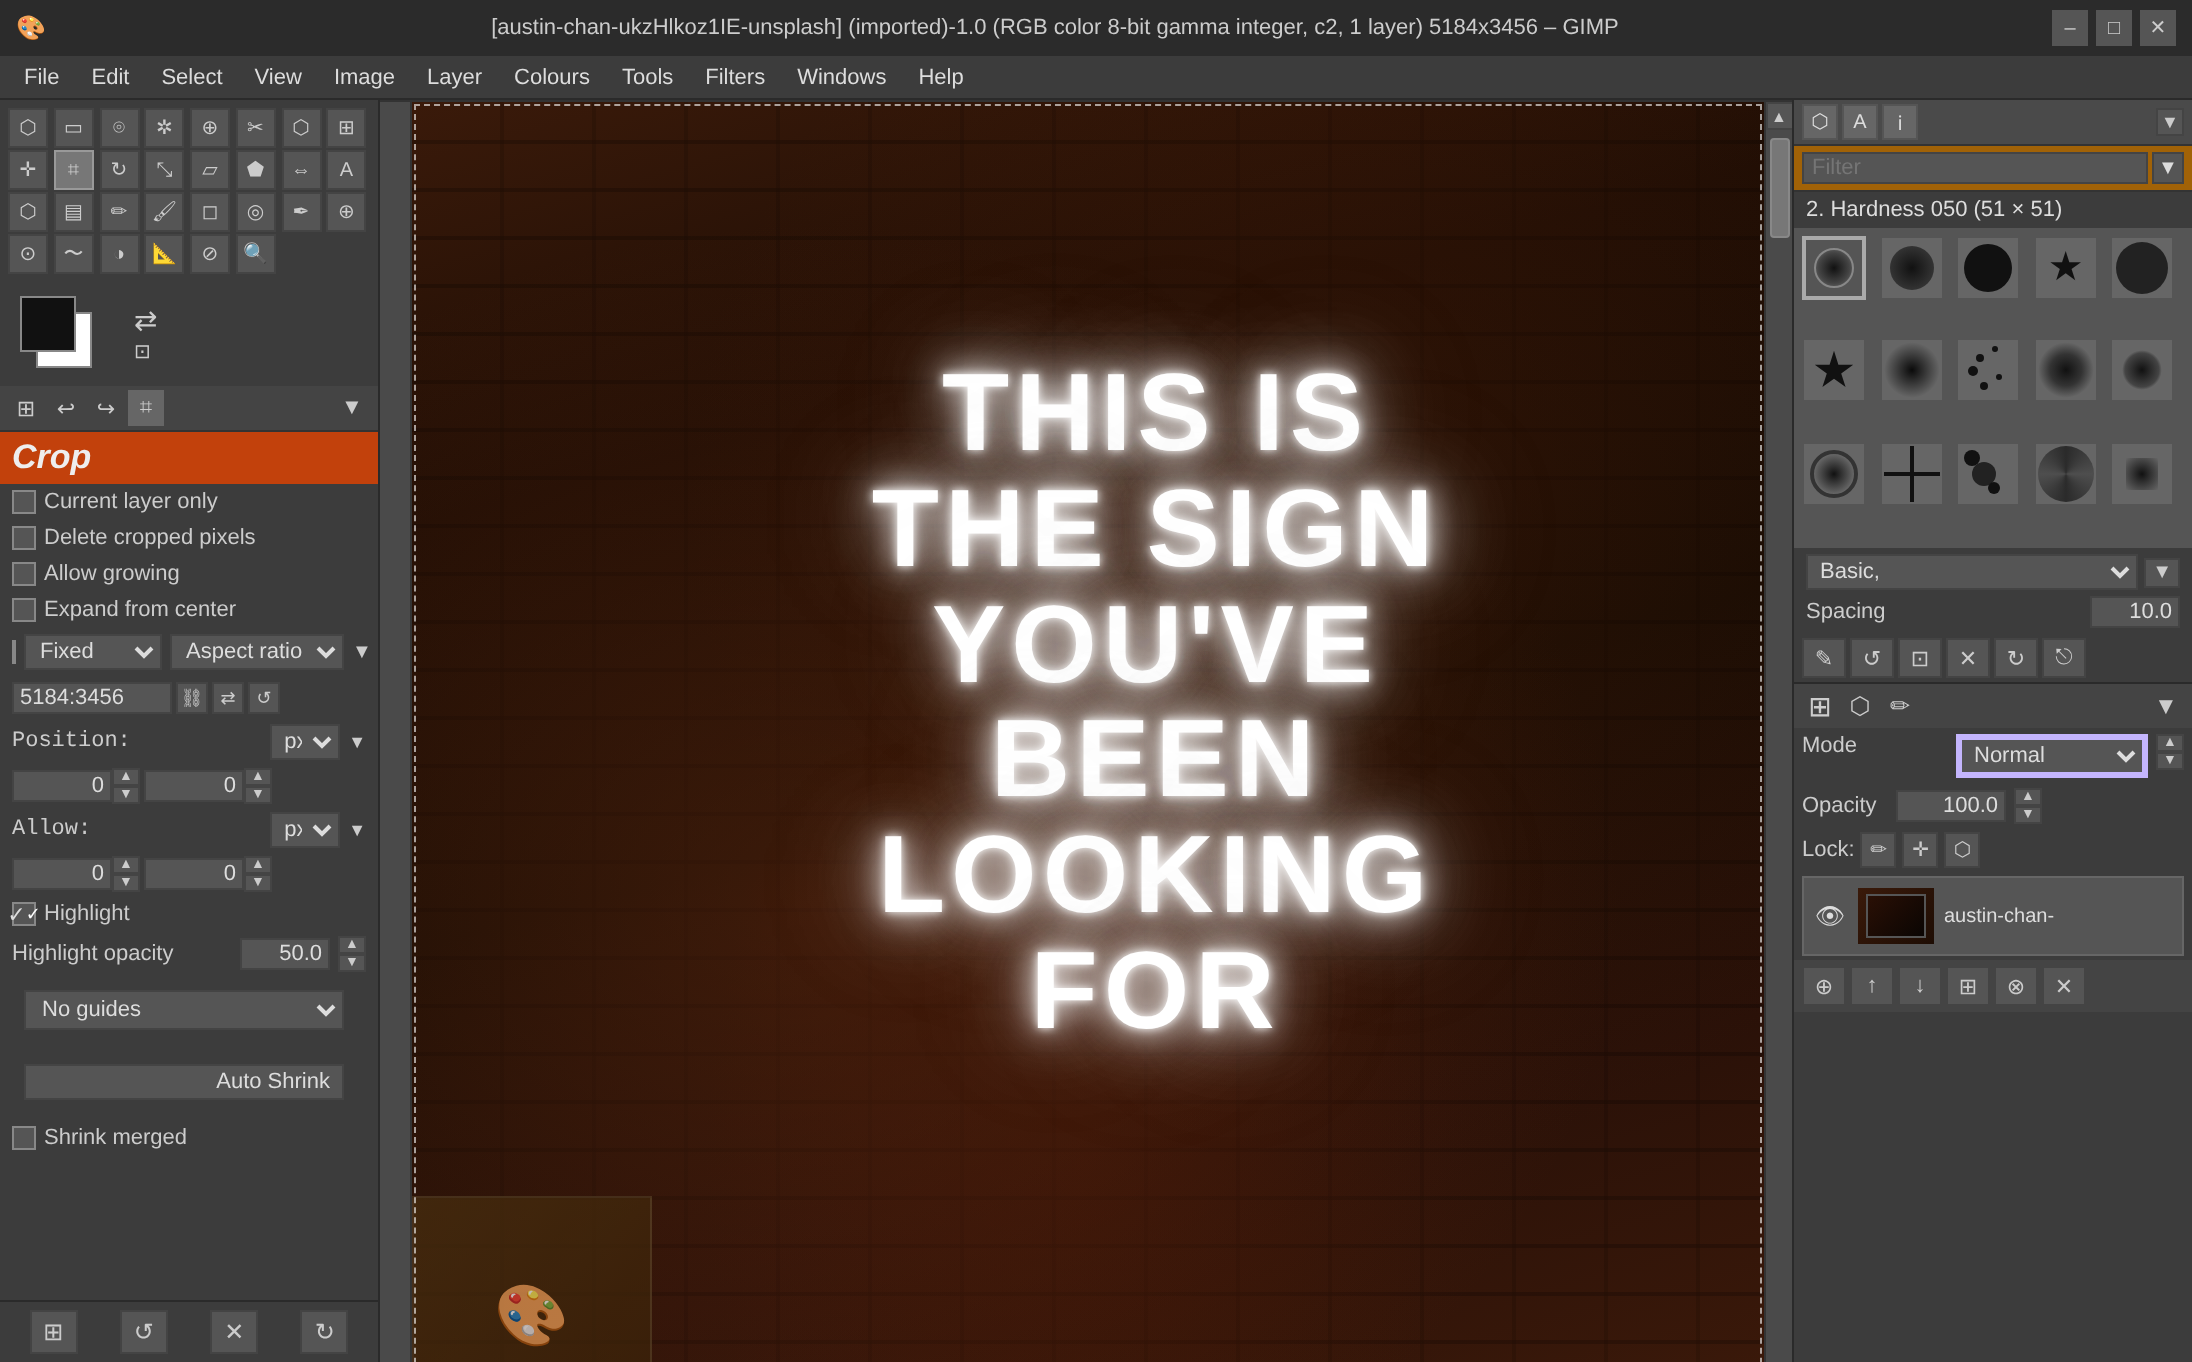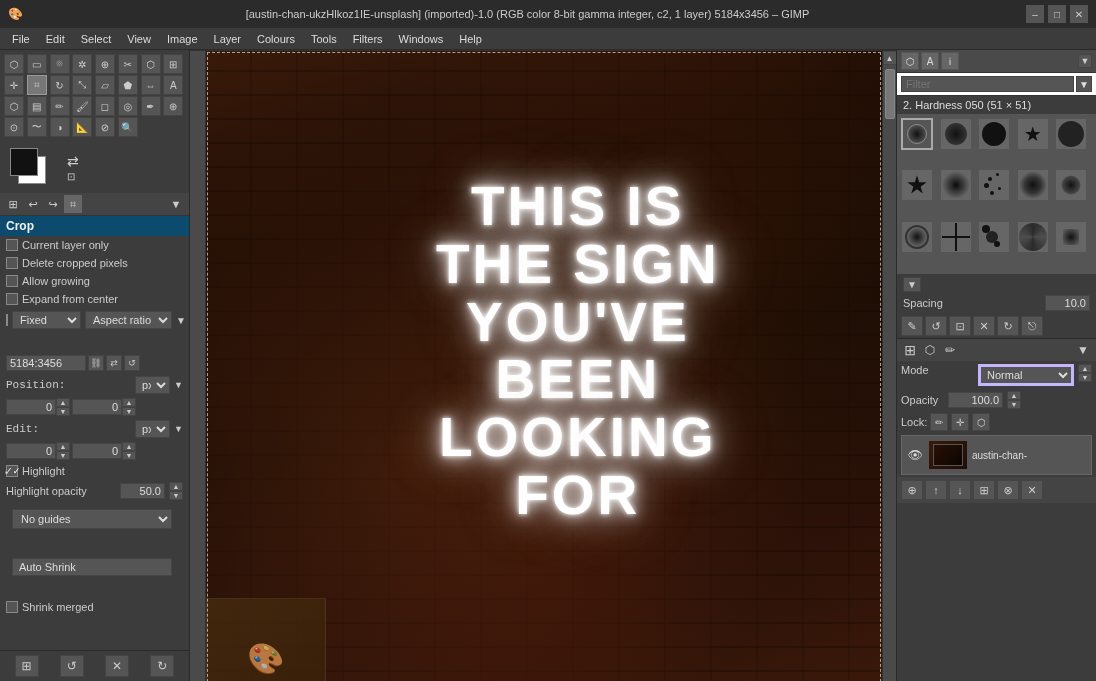--- a/index.html
+++ b/index.html
@@ -23,33 +23,33 @@
 
     
     .tool-icons { display: grid; grid-template-columns: repeat(8, 1fr); gap: 1px; padding: 4px; background: #3c3c3c; }
     .tool-icon { width: 20px; height: 20px; background: #555; border: 1px solid #444; display: flex; align-items: center; justify-content: center; cursor: pointer; font-size: 10px; color: #ccc; }
 
     
     .panel-top { display: flex; align-items: center; padding: 2px 4px; background: #444; border-bottom: 1px solid #333; gap: 2px; }
     .panel-icon { width: 18px; height: 18px; background: none; border: none; color: #ccc; cursor: pointer; font-size: 11px; display: flex; align-items: center; justify-content: center; }
 
     
-    .section-title { background: #0c4a6e; padding: 3px 6px; font-weight: bold; font-size: 12px; color: #eee; }
+    .section-title { background: #c2410c; padding: 3px 6px; font-weight: bold; font-size: 17px; color: #eee; font-style: italic; }
 
     
     .option-row { display: flex; align-items: center; padding: 3px 6px; gap: 4px; }
     .checkbox { width: 12px; height: 12px; border: 1px solid #888; background: #555; display: inline-block; cursor: pointer; }
     .checkbox.checked { background: #aaa; }
     .option-label { font-size: 11px; color: #ccc; }
 
     .fixed-row { display: flex; align-items: center; padding: 3px 6px; gap: 4px; }
     .fixed-select { background: #555; border: 1px solid #444; color: #ddd; font-size: 11px; padding: 1px 3px; cursor: pointer; }
     .aspect-dropdown { background: #555; border: 1px solid #444; color: #ddd; font-size: 11px; padding: 1px 3px; cursor: pointer; }
 
-    .dimension-row { display: flex; align-items: center; padding: 3px 6px; gap: 2px; margin-top: 20px; }
+    .dimension-row { display: flex; align-items: center; padding: 3px 6px; gap: 2px; }
     .dim-input { background: #555; border: 1px solid #444; color: #ddd; font-size: 11px; width: 80px; padding: 1px 3px; }
     .dim-icon { width: 16px; height: 16px; background: #555; border: 1px solid #444; display: flex; align-items: center; justify-content: center; cursor: pointer; font-size: 9px; color: #ccc; }
 
     .label-row { display: flex; align-items: center; padding: 2px 6px; gap: 4px; }
     .label-text { font-size: 11px; color: #ccc; min-width: 40px; font-family: Liberation Mono, monospace; }
     .unit-select { background: #555; border: 1px solid #444; color: #ddd; font-size: 11px; padding: 1px 2px; width: 35px; cursor: pointer; }
 
     .spinbox-row { display: flex; align-items: center; gap: 2px; padding: 2px 6px; }
     .spinbox { display: flex; align-items: center; }
     .spinbox input { width: 50px; background: #555; border: 1px solid #444; color: #ddd; font-size: 11px; padding: 1px 3px; text-align: right; }
@@ -59,38 +59,38 @@
     .highlight-row { display: flex; align-items: center; padding: 3px 6px; gap: 4px; }
     .highlight-check { width: 12px; height: 12px; border: 1px solid #888; background: #555; display: inline-block; cursor: pointer; }
     .highlight-check.checked::after { content: '✓'; font-size: 9px; color: #fff; }
 
     .highlight-opacity-row { display: flex; align-items: center; padding: 2px 6px; gap: 4px; }
     .hl-label { font-size: 11px; color: #ccc; flex: 1; }
     .hl-input { width: 45px; background: #555; border: 1px solid #444; color: #ddd; font-size: 11px; padding: 1px 3px; text-align: right; }
 
     .guides-select { background: #555; border: 1px solid #444; color: #ddd; font-size: 11px; padding: 2px 4px; margin: 4px 6px; width: 160px; cursor: pointer; }
 
-    .auto-shrink-btn { background: #555; border: 1px solid #444; color: #ddd; font-size: 11px; padding: 2px 6px; margin: 20px 6px; cursor: pointer; width: 160px; text-align: left; }
+    .auto-shrink-btn { background: #555; border: 1px solid #444; color: #ddd; font-size: 11px; padding: 2px 6px; margin: 8px 6px; cursor: pointer; width: 160px; text-align: right; }
 
     .shrink-merged-row { display: flex; align-items: center; padding: 3px 6px; gap: 4px; }
 
     
     .toolbox-bottom { display: flex; align-items: center; justify-content: space-around; padding: 4px; background: #3c3c3c; border-top: 1px solid #2a2a2a; }
     .tb-btn { background: #555; border: 1px solid #444; color: #ccc; width: 24px; height: 22px; cursor: pointer; display: flex; align-items: center; justify-content: center; font-size: 12px; }
 
     
     #canvas-area { flex: 1; background: #6e6e6e; position: relative; overflow: hidden; display: flex; flex-direction: column; }
     .canvas-main { display: flex; flex: 1; position: relative; }
     .canvas-ruler-left { width: 16px; background: #4a4a4a; border-right: 1px solid #333; position: relative; overflow: hidden; }
     .canvas-content { flex: 1; position: relative; overflow: hidden; background: #888; }
 
     
     #right-panel { width: 200px; background: #3c3c3c; border-left: 1px solid #2a2a2a; display: flex; flex-direction: column; }
     .brush-panel { flex: 0 0 auto; }
-    .brush-filter-row { display: flex; align-items: center; padding: 3px 4px; gap: 2px; background: #ffffff; border-bottom: 1px solid #333; }
+    .brush-filter-row { display: flex; align-items: center; padding: 3px 4px; gap: 2px; background: #a16207; border-bottom: 1px solid #333; }
     .filter-input { flex: 1; background: #555; border: 1px solid #444; color: #ddd; font-size: 11px; padding: 1px 4px; }
     .filter-arrow { background: #555; border: 1px solid #444; color: #ddd; font-size: 10px; width: 16px; height: 16px; display: flex; align-items: center; justify-content: center; cursor: pointer; }
 
     .brush-name { padding: 3px 6px; font-size: 11px; color: #ddd; background: #3c3c3c; }
 
     .brush-grid { display: grid; grid-template-columns: repeat(5, 1fr); gap: 2px; padding: 4px; background: #555; min-height: 160px; }
     .brush-item { width: 32px; height: 32px; background: #666; border: 1px solid #555; display: flex; align-items: center; justify-content: center; cursor: pointer; position: relative; }
     .brush-item.selected { border: 2px solid #aaa; }
     .brush-star { color: #111; font-size: 20px; line-height: 1; }
 
@@ -276,21 +276,21 @@
       <div class="spinbox">
         <input type="text" value="0" style="">
         <div class="spinbox-arrows">
           <button class="spin-btn">▲</button>
           <button class="spin-btn">▼</button>
         </div>
       </div>
     </div>
 
     <div class="label-row">
-      <span class="label-text">Edit:</span>
+      <span class="label-text">Allow:</span>
       <div style="flex:1"></div>
       <select class="unit-select">
         <option>px</option>
         <option>mm</option>
         <option>cm</option>
       </select>
       <span style="cursor:pointer; font-size:9px; color:#ccc;">▼</span>
     </div>
     <div class="spinbox-row">
       <div class="spinbox">
@@ -509,20 +509,24 @@
         </div>
         <div class="brush-item">
           <div style="width:28px; height:28px; position:relative;">
             <div style="position:absolute;width:16px;height:16px;background:radial-gradient(circle,#111,transparent);top:6px;left:6px;"></div>
           </div>
         </div>
       </div>
 
       <div class="brush-settings">
         <div class="bs-row">
+          <select class="bs-dropdown">
+            <option>Basic,</option>
+            <option>Sketch</option>
+          </select>
           <button style="background:#555; border:1px solid #444; color:#ccc; font-size:10px; padding:1px 3px; cursor:pointer;">▼</button>
         </div>
         <div class="bs-row">
           <span class="bs-label">Spacing</span>
           <input type="text" style="width: 45px; background: rgb(85, 85, 85); border: 1px solid rgb(68, 68, 68); color: rgb(221, 221, 221); font-size: 11px; padding: 1px 3px; text-align: right;" value="10.0">
         </div>
       </div>
 
       <div class="brush-action-row">
         <button class="brush-action-btn">✎</button>

